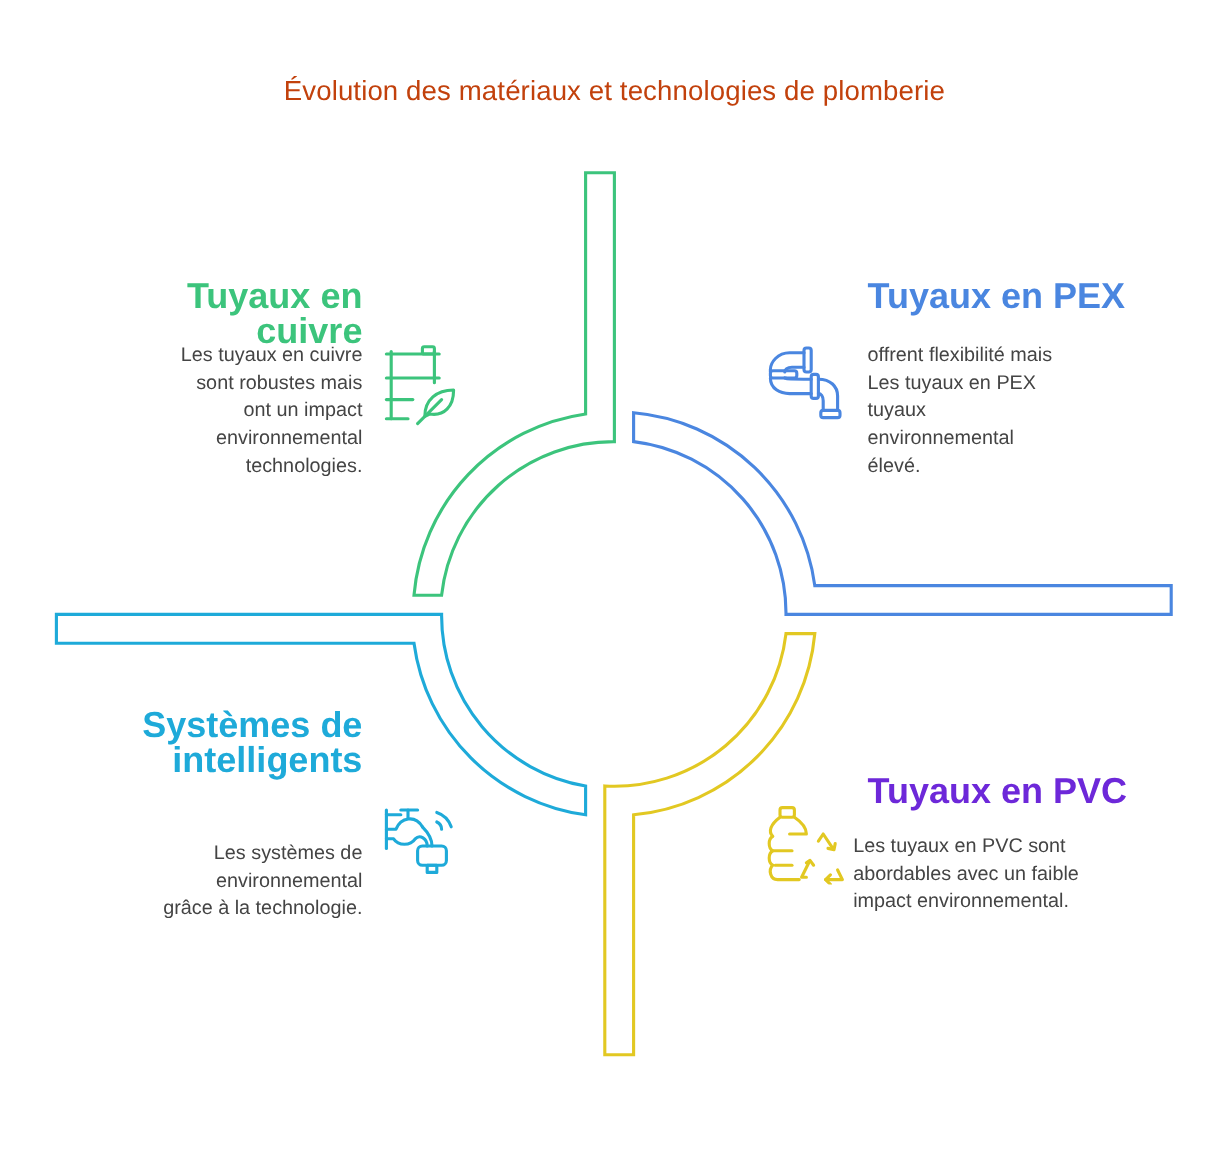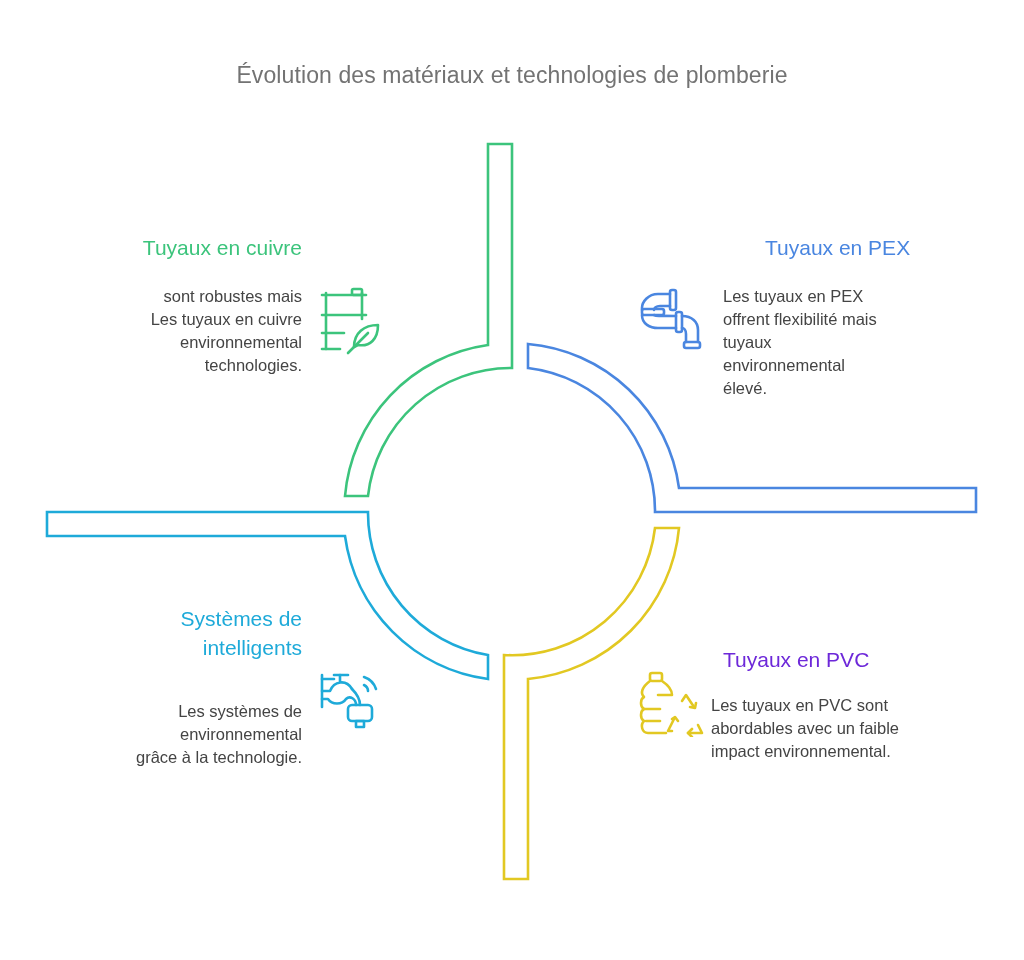--- a/index.html
+++ b/index.html
@@ -1,21 +1,21 @@
 <!DOCTYPE html>
 <html><head>
 <meta charset="utf-8">
 <style>
   html, body { margin:0; padding:0; background:#ffffff; }
   body { width:1024px; height:960px; position:relative; overflow:hidden;
          font-family:"Liberation Sans", "DejaVu Sans", sans-serif; color:#444444; }
   .title { position:absolute; left:0; top:62px; width:1024px; text-align:center;
-           font-size:23px; color:#737373; letter-spacing:0.1px; }
+           font-size:23px; color:#c2410c; letter-spacing:0.1px; }
   svg.pipes { position:absolute; left:0; top:0; }
-  .heading { position:absolute; font-weight:normal; font-size:21px; line-height:29px; }
+  .heading { position:absolute; font-weight:bold; font-size:30px; line-height:29px; }
   .desc { position:absolute; font-size:16.5px; line-height:23px; color:#444444; }
   .right { text-align:right; }
   .icon { position:absolute; }
 </style>
 </head>
 <body>
 
 <div class="title">Évolution des matériaux et technologies de plomberie</div>
 
 <svg class="pipes" width="1024" height="960" viewBox="0 0 1024 960">
@@ -24,59 +24,60 @@
 
   <path d="M528,344 A167,167 0 0 1 679,488 L976,488 L976,512 L655,512 A144,144 0 0 0 528,368 Z" fill="none" stroke="#4A86E0" stroke-width="2.6" stroke-linejoin="miter"></path>
 
   <path d="M47,512 L368,512 A144,144 0 0 0 488,655 L488,679 A167,167 0 0 1 345,536 L47,536 Z" fill="none" stroke="#1EAAD9" stroke-width="2.6" stroke-linejoin="miter"></path>
 
   <path d="M655,528 L679,528 A167,167 0 0 1 528,679 L528,879 L504,879 L504,655 A144,144 0 0 0 655,528 Z" fill="none" stroke="#E2C822" stroke-width="2.6" stroke-linejoin="miter"></path>
 </svg>
 
 <div class="heading right" style="left:60px; top:233px; width:242px; color:#3CC47C;">Tuyaux en cuivre</div>
 <div class="desc right" style="left:60px; top:285px; width:242px;">
+  <div>Les tuyaux en cuivre</div>
   <div>sont robustes mais</div>
-  <div>Les tuyaux en cuivre</div>
+  <div>ont un impact</div>
   <div>environnemental</div>
   <div>technologies.</div>
 </div>
 <svg class="icon" style="left:318px; top:285px;" width="66" height="70" viewBox="0 0 66 70" fill="none" stroke="#3CC47C" stroke-width="2.6" stroke-linecap="round" stroke-linejoin="round">
   <line x1="8" y1="8" x2="8" y2="64"></line>
   <line x1="44" y1="8" x2="44" y2="34"></line>
   <line x1="4" y1="10" x2="48" y2="10"></line>
   <line x1="4" y1="30" x2="48" y2="30"></line>
   <line x1="4" y1="48" x2="26" y2="48"></line>
   <line x1="4" y1="64" x2="22" y2="64"></line>
   <rect x="34" y="4" width="10" height="6" rx="1.5"></rect>
   <path d="M36,62 C36,48 46,40 60,40 C60,54 52,62 40,60 Z"></path>
   <line x1="30" y1="68" x2="50" y2="48"></line>
 </svg>
 
-<div class="heading" style="left:723px; top:233px; width:260px; color:#4A86E0;margin-left:42px;">Tuyaux en PEX</div>
+<div class="heading" style="left:723px; top:233px; width:260px; color:#4A86E0;">Tuyaux en PEX</div>
 <div class="desc" style="left:723px; top:285px; width:260px;">
+  <div>offrent flexibilité mais</div>
   <div>Les tuyaux en PEX</div>
-  <div>offrent flexibilité mais</div>
   <div>tuyaux</div>
   <div>environnemental</div>
   <div>élevé.</div>
 </div>
 <svg class="icon" style="left:640px; top:288px;" width="66" height="66" viewBox="0 0 66 66" fill="none" stroke="#4A86E0" stroke-width="2.6" stroke-linecap="round" stroke-linejoin="round">
   <rect x="30" y="2" width="6" height="20" rx="2"></rect>
   <path d="M30,6 L18,6 C8,6 2,14 2,20 L2,22"></path>
   <path d="M30,18 L20,18 C16,18 14,20 14,22"></path>
   <rect x="2" y="21" width="22" height="6" rx="2"></rect>
   <path d="M2,27 C2,36 10,40 18,40 L36,40"></path>
   <path d="M14,27 C16,28 18,28 36,28"></path>
   <rect x="36" y="24" width="6" height="20" rx="2"></rect>
   <path d="M42,28 C52,28 58,34 58,42 L58,54"></path>
   <path d="M42,40 C44,40 46,42 46,46 L46,54"></path>
   <rect x="44" y="54" width="16" height="6" rx="2"></rect>
 </svg>
 
-<div class="heading right" style="left:60px; top:604px; width:242px; color:#1EAAD9;">
+<div class="heading right" style="left:60px; top:590px; width:242px; color:#1EAAD9;">
   <div>Systèmes de</div>
   <div>intelligents</div>
 </div>
 <div class="desc right" style="left:40px; top:700px; width:262px;">
   <div>Les systèmes de</div>
   <div>environnemental</div>
   <div>grâce à la technologie.</div>
 </div>
 <svg class="icon" style="left:318px; top:671px;" width="66" height="66" viewBox="0 0 66 66" fill="none" stroke="#1EAAD9" stroke-width="2.6" stroke-linecap="round" stroke-linejoin="round">
   <line x1="4" y1="4" x2="4" y2="36"></line>

